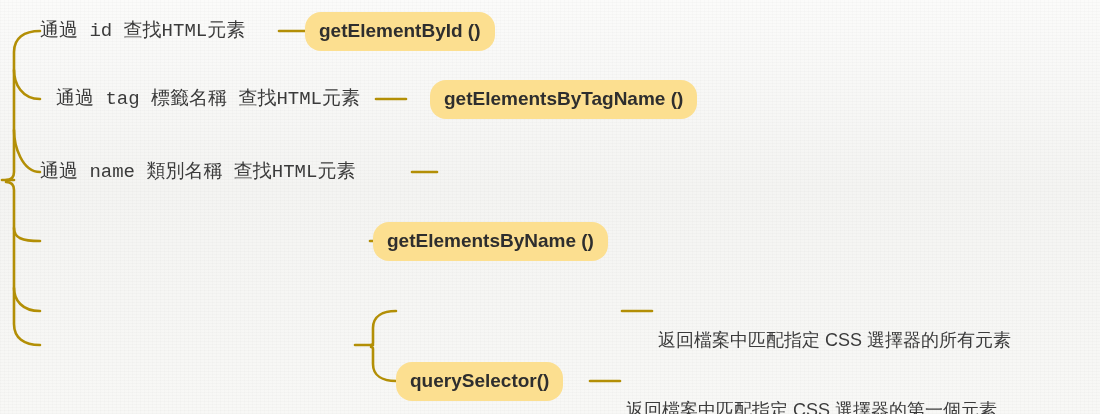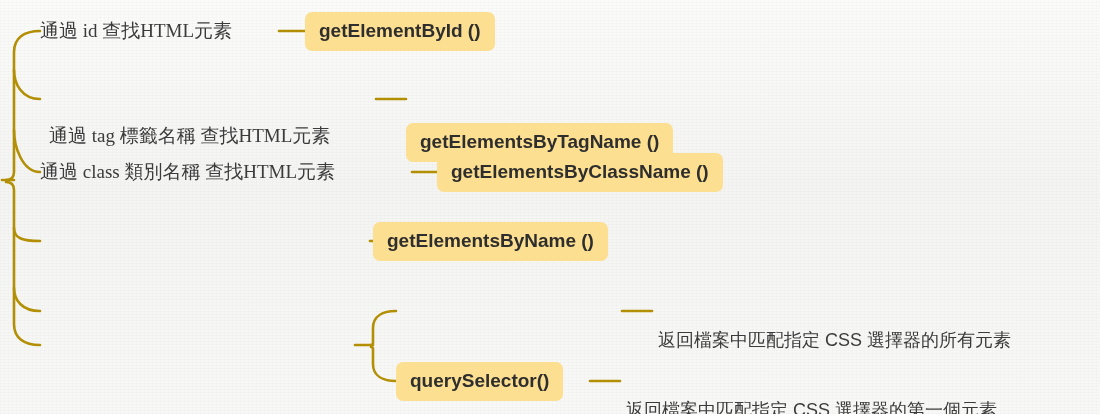--- a/index.html
+++ b/index.html
@@ -38,31 +38,31 @@
     width: 1100px;
     height: 414px;
     z-index: 1;
   }
   .node-label {
     position: absolute;
     color: #3b3b3b;
     font-size: 19px;
     line-height: 22px;
     white-space: nowrap;
-    font-family: Liberation Serif, serif;
+    font-family: Liberation Mono, monospace;
   }
   .badge {
     position: absolute;
     background-color: #fcdf90;
     color: #2e2e2e;
     font-size: 19px;
     line-height: 22px;
     font-weight: bold;
     white-space: nowrap;
-    border-radius: 7px;
+    border-radius: 16px;
     padding: 8px 14px 9px 14px;
     font-family: "Liberation Sans", "DejaVu Sans", sans-serif;
   }
   .desc-label {
     position: absolute;
     color: #3b3b3b;
     font-size: 18px;
     line-height: 21px;
     white-space: nowrap;
     font-family: "Liberation Sans", "DejaVu Sans", sans-serif;
@@ -99,25 +99,24 @@
     <path d="M622 311 H652"></path>
     <path d="M590 381 H620"></path>
   </g>
 </svg>
 
 <div id="mindmap">
 
   <div class="node-label" style="left:40px; top:20px;">通過 id 查找HTML元素</div>
   <div class="badge" style="left:305px; top:12px;">getElementById ()</div>
 
-  <div class="node-label" style="left:49px; top:88px;margin-top:37px;">通過 tag 標籤名稱 查找HTML元素</div>
-  <div class="badge" style="left:406px; top:80px;margin-top:43px;">getElementsByTagName ()</div>
+  <div class="node-label" style="left:56px; top:88px;">通過 tag 標籤名稱 查找HTML元素</div>
+  <div class="badge" style="left:430px; top:80px;">getElementsByTagName ()</div>
 
-  <div class="node-label" style="left:40px; top:161px;">通過 class 類別名稱 查找HTML元素</div>
-  <div class="badge" style="left:437px; top:153px;">getElementsByClassName ()</div>
+  <div class="node-label" style="left:40px; top:161px;">通過 name 類別名稱 查找HTML元素</div>
 
   <div class="badge" style="left:373px; top:222px;">getElementsByName ()</div>
 
 
   <div class="desc-label" style="left:658px; top:301px;">返回檔案中匹配指定 CSS 選擇器的所有元素</div>
 
   <div class="badge" style="left:396px; top:362px;">querySelector()</div>
   <div class="desc-label" style="left:626px; top:371px;">返回檔案中匹配指定 CSS 選擇器的第一個元素</div>
 
 </div>

